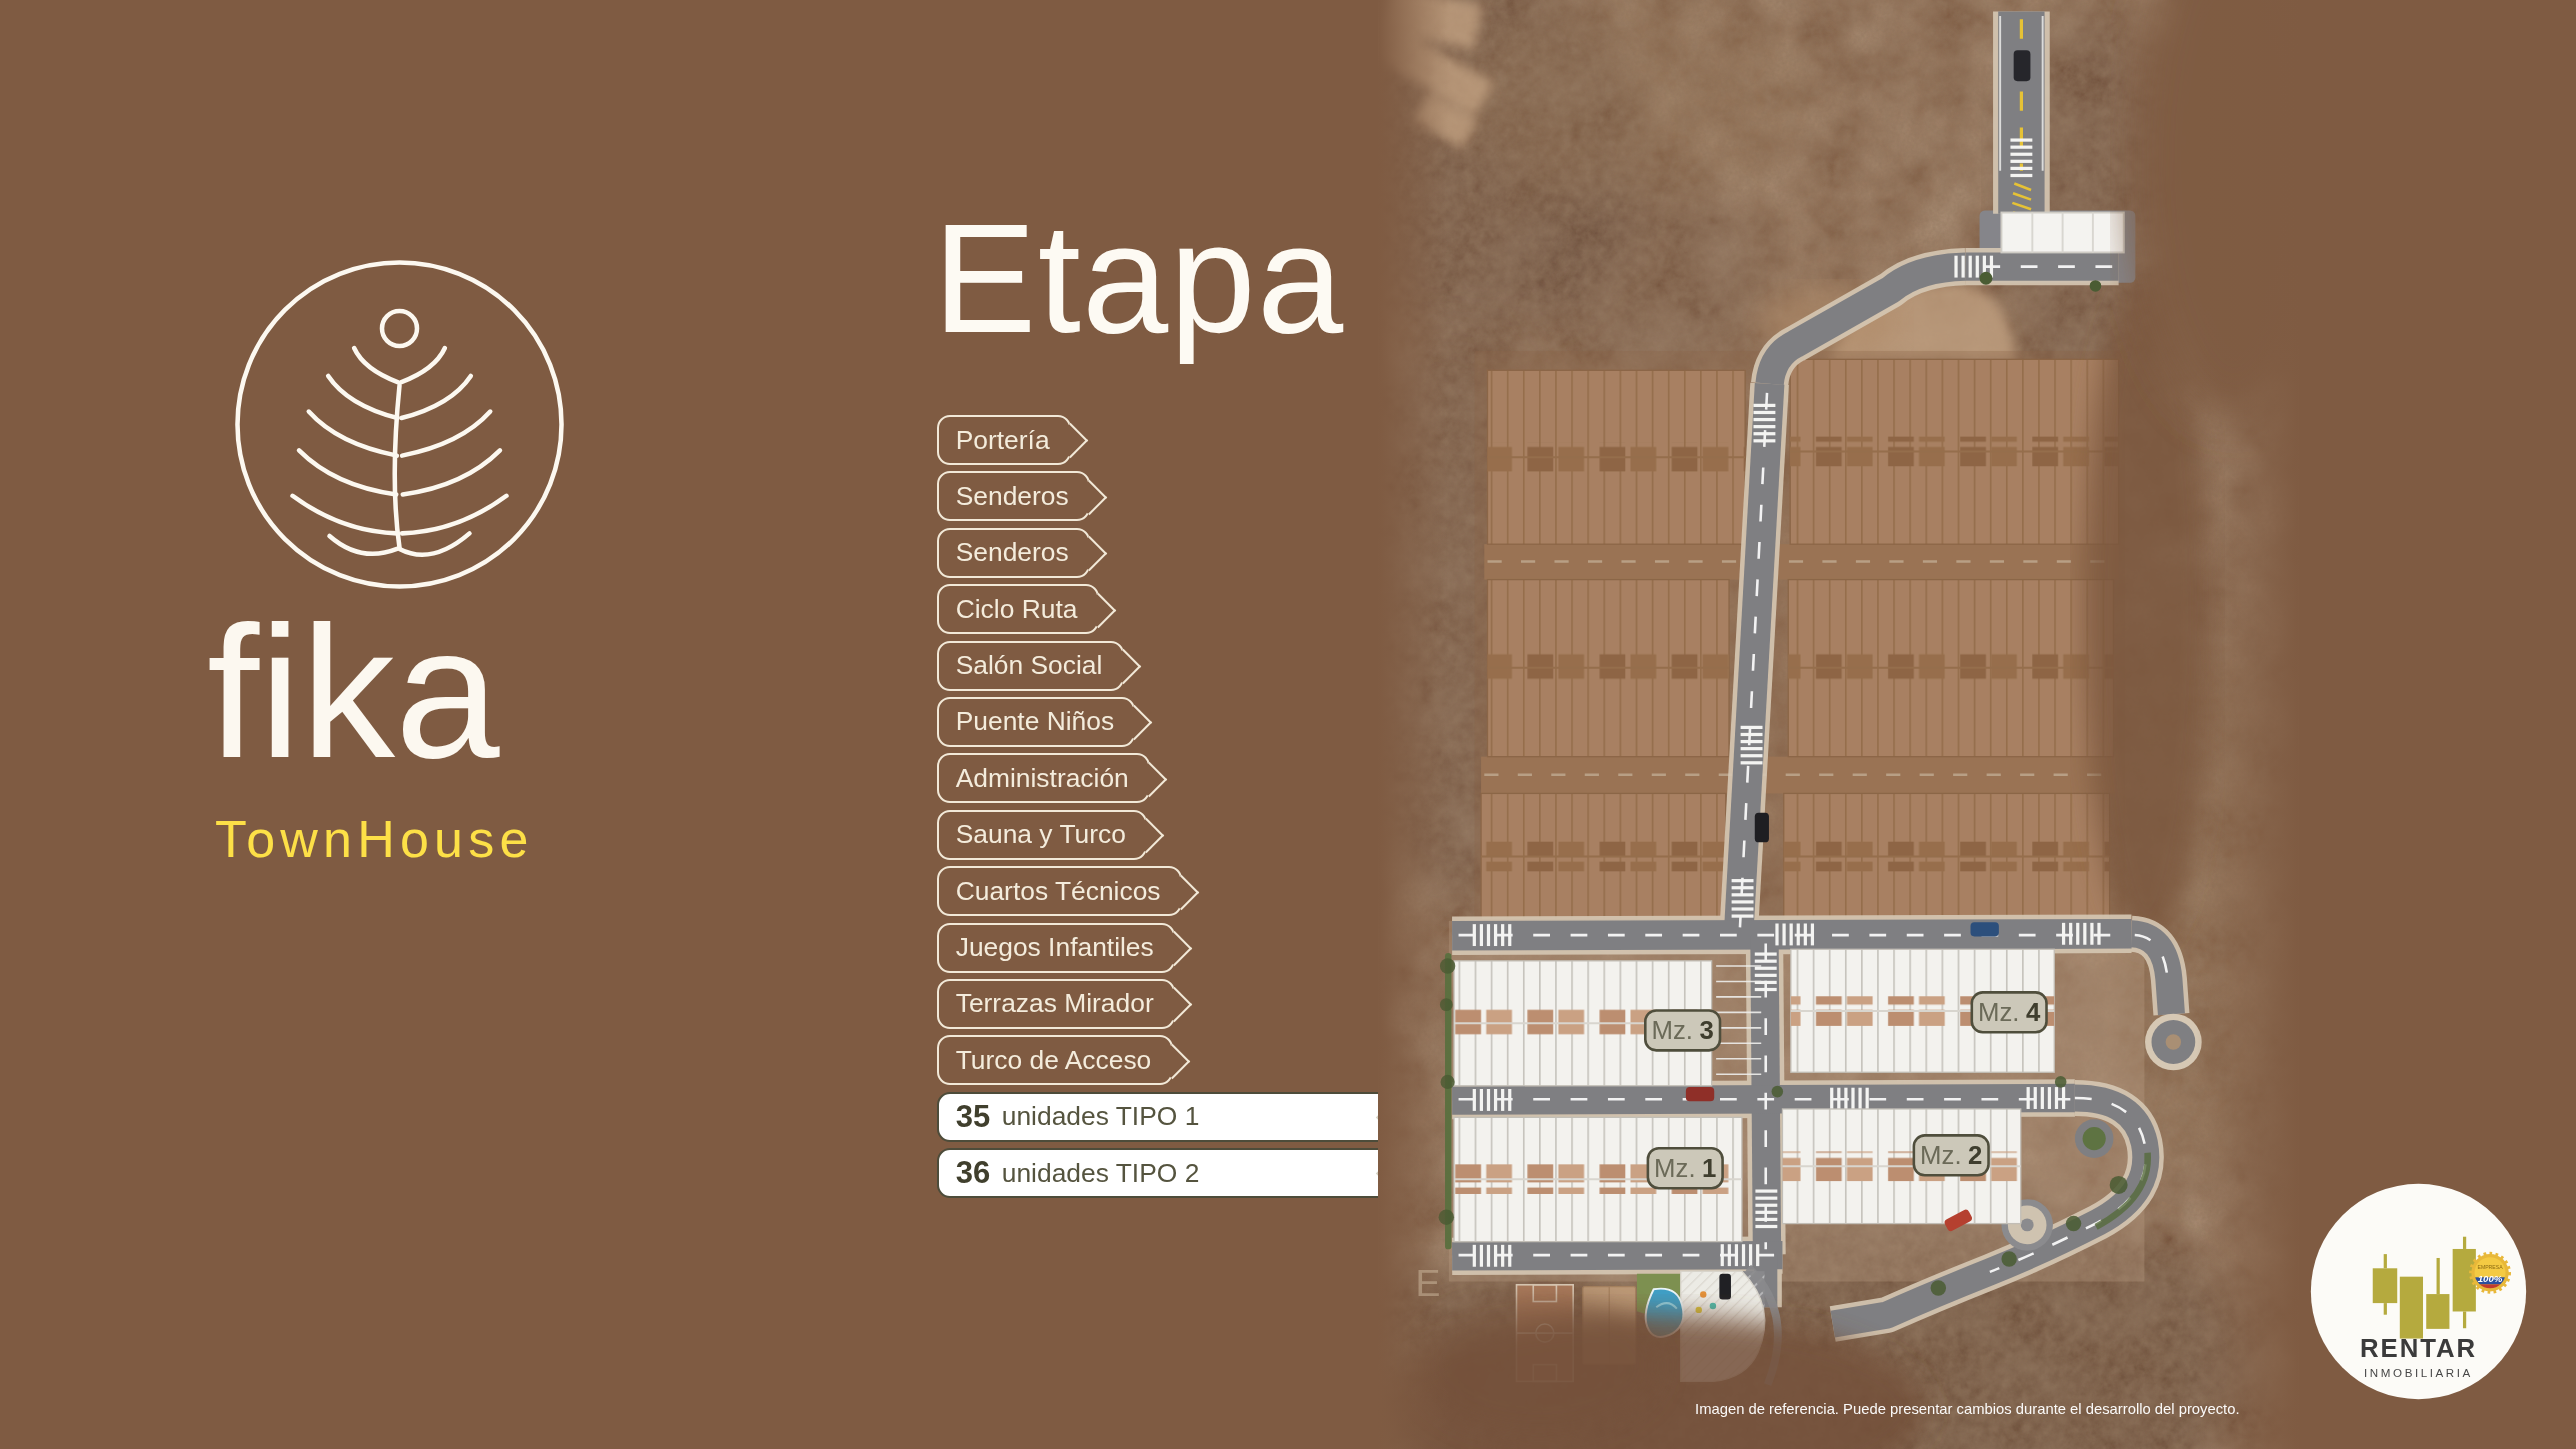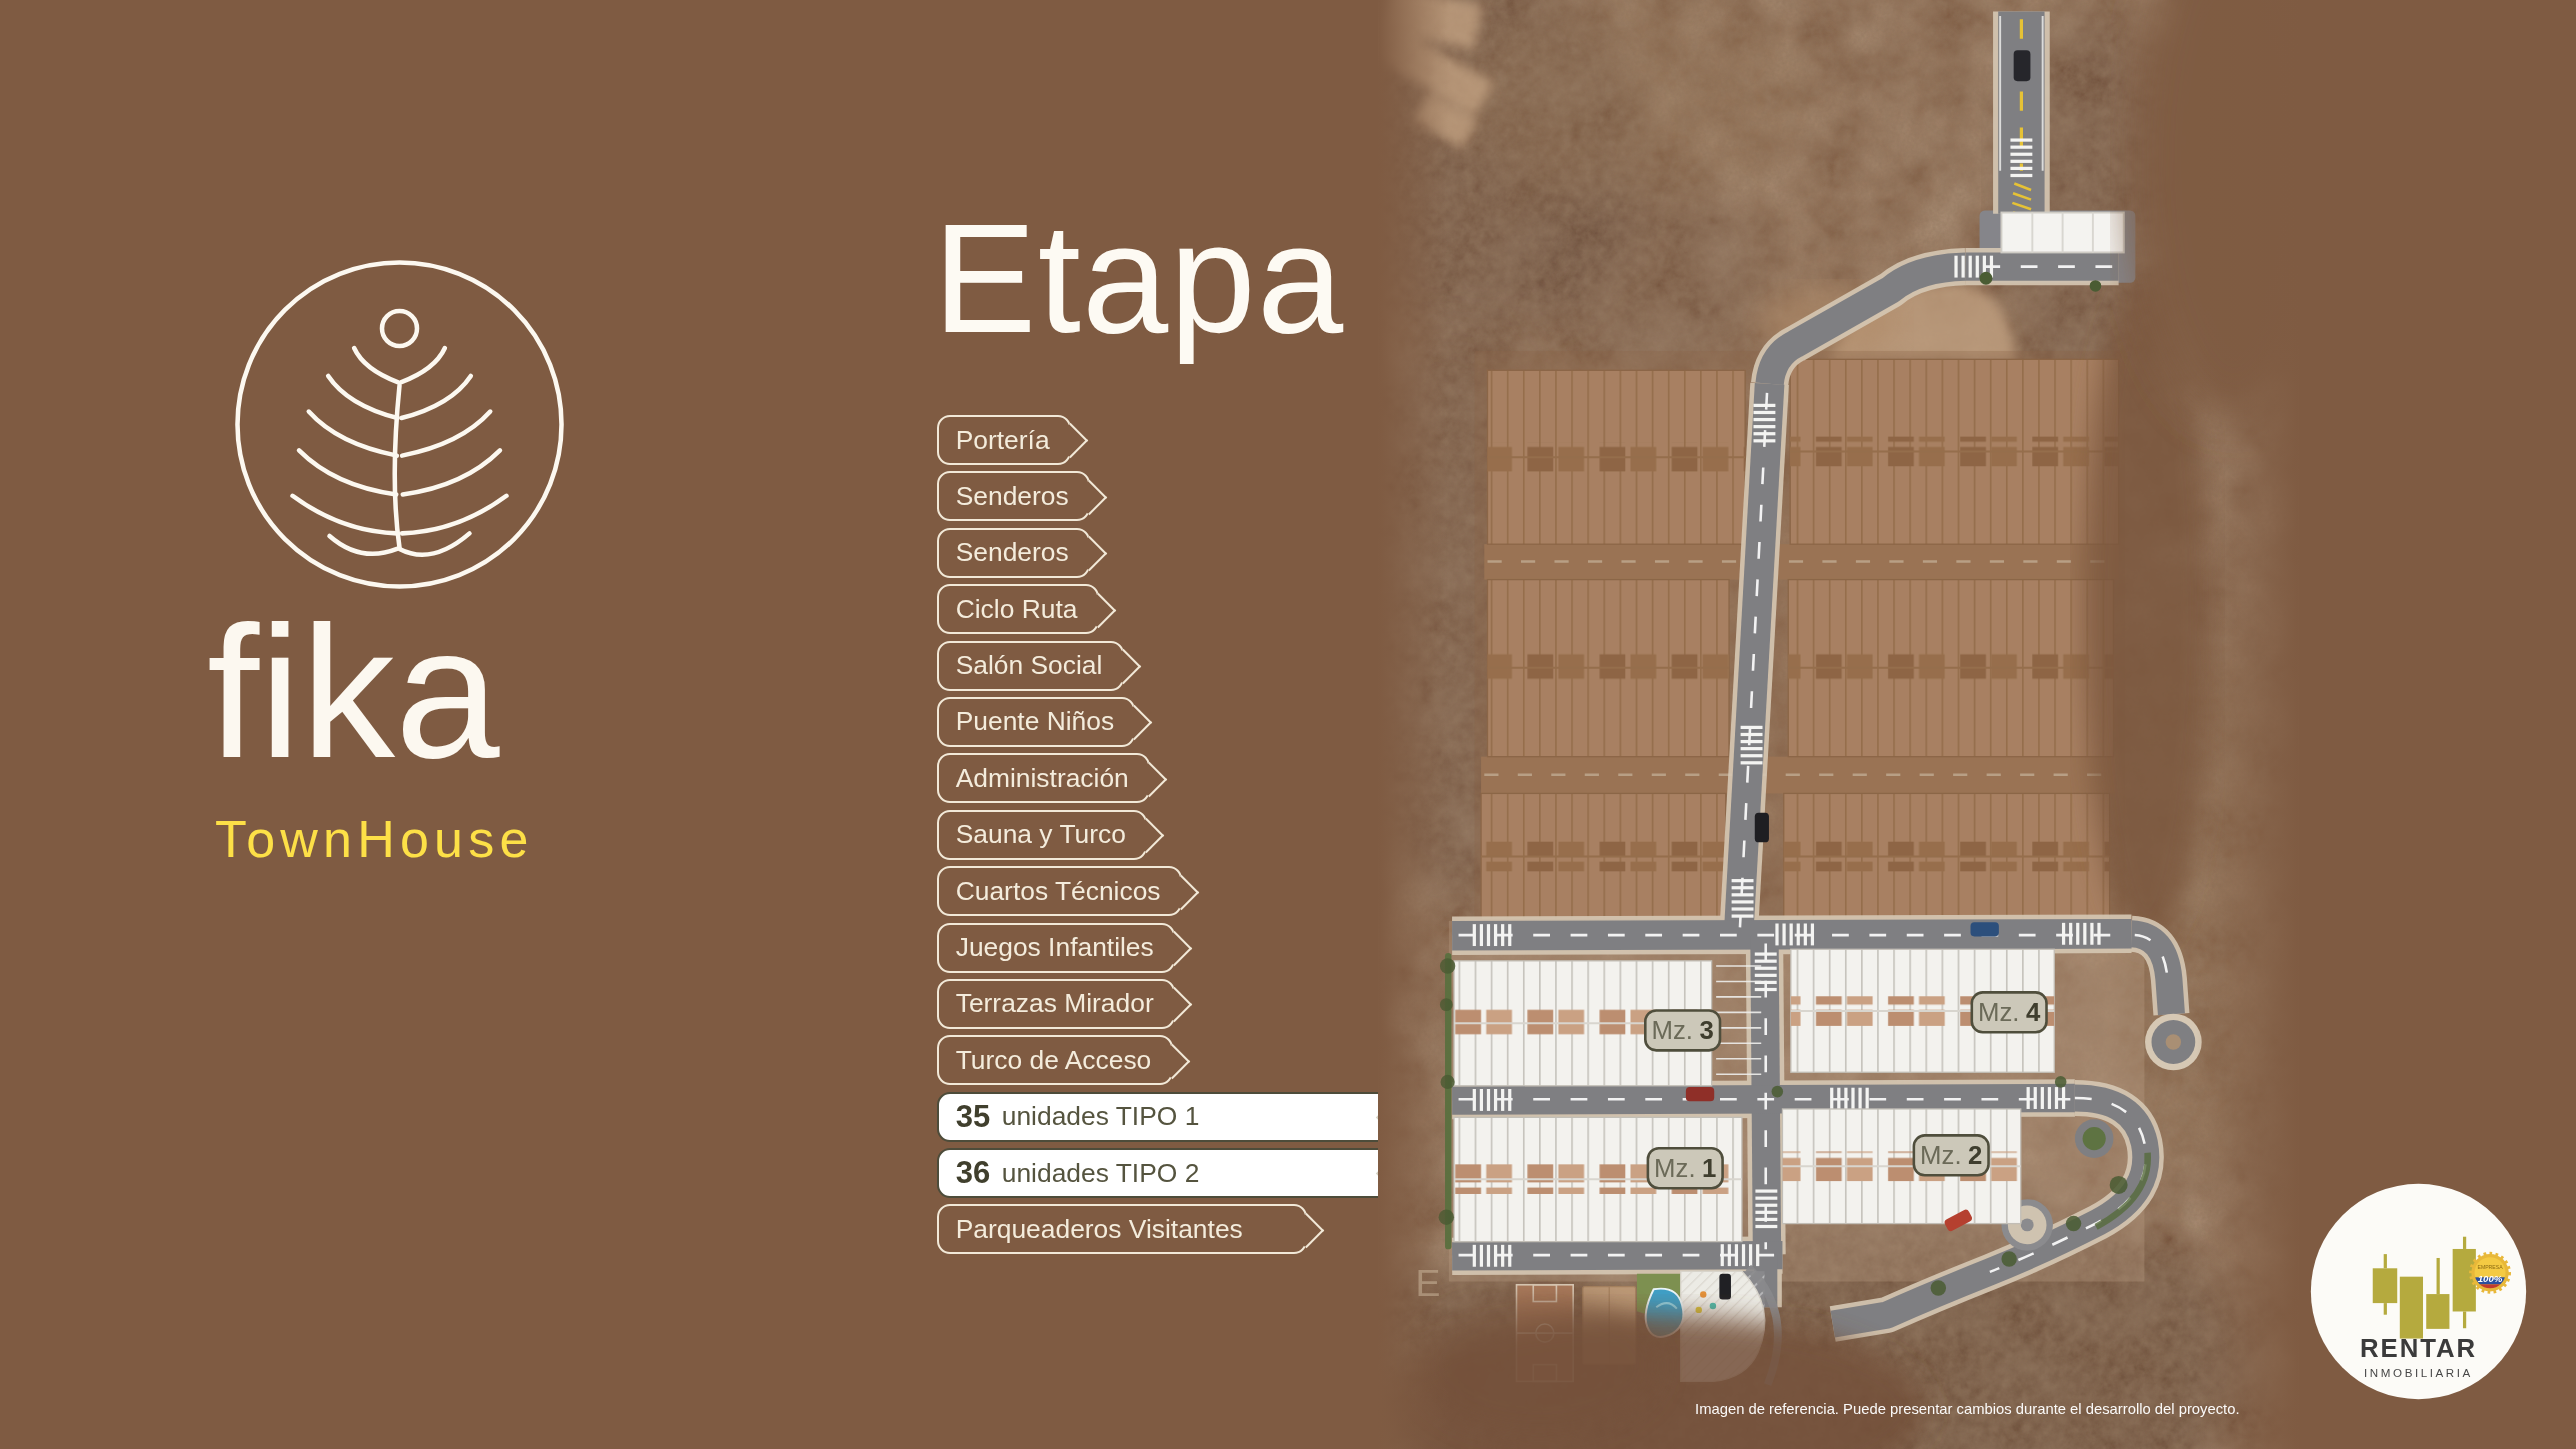--- a/index.html
+++ b/index.html
@@ -74,21 +74,20 @@
     <div class="tag">Terrazas Mirador</div>
     <div class="tag">Turco de Acceso</div>
     <div class="tag filled">
       <span class="num">35</span>
       <span>unidades TIPO 1</span>
     </div>
     <div class="tag filled">
       <span class="num">36</span>
       <span>unidades TIPO 2</span>
     </div>
-    <div class="tag wide">Parqueaderos Visitantes</div>
   </div>
 
   <svg class="map-svg" viewBox="0 0 1430 2250">
     <defs>
       <linearGradient id="terrG" x1="0" y1="0" x2="0" y2="1">
         <stop offset="0" stop-color="#7b563d"></stop>
           <stop offset="0.45" stop-color="#855f45"></stop>
         <stop offset="1" stop-color="#78523a"></stop>
       </linearGradient>
       <linearGradient id="fadeL" x1="0" y1="0" x2="1" y2="0">

